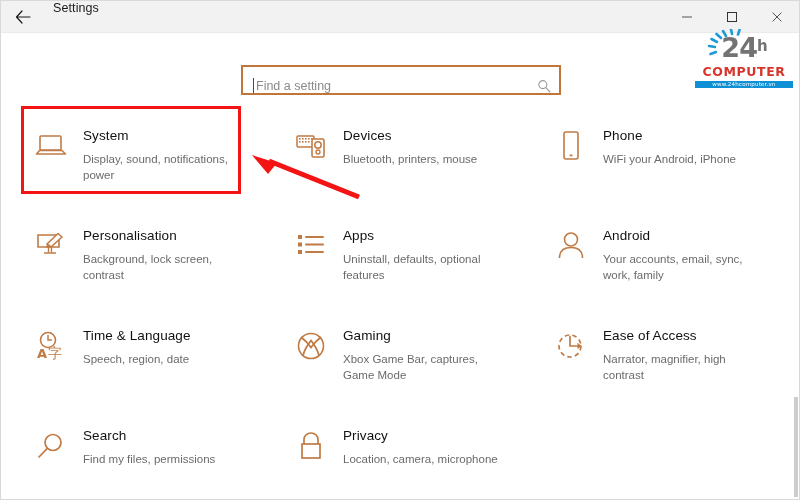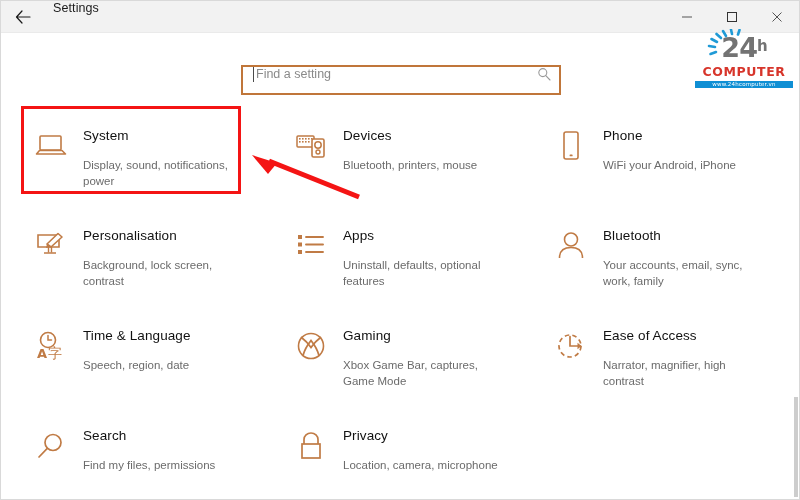--- a/index.html
+++ b/index.html
@@ -56,21 +56,21 @@
     position: relative;
     height: 56px;
   }
   .search-box {
     position: absolute;
     left: 240px; top: 32px;
     width: 320px; height: 30px;
     border: 2px solid #c0763a;
     background: #ffffff;
     display: flex;
-    align-items: flex-start;
+    align-items: flex-end;
     padding: 0 8px 0 10px;
   }
   .search-caret {
     width: 1px; height: 15px;
     background: #4a4a4a;
     margin-right: 2px;
   }
   .search-input {
     flex: 1;
     border: none; outline: none;
@@ -154,21 +154,21 @@
   .tile-title {
     font-size: 13.5px;
     color: #111111;
     line-height: 18px;
     letter-spacing: .1px;
   }
   .tile-sub {
     font-size: 11.5px;
     color: #6b6b6b;
     line-height: 16px;
-    margin-top: 12px;
+    margin-top: 6px;
     max-width: 155px;
   }
 
   
   .highlight-box {
     position: absolute;
     left: 20px; top: 105px;
     width: 220px; height: 88px;
     border: 3px solid #f41414;
     pointer-events: none;
@@ -350,21 +350,21 @@
     </div>
 
     <div class="tile">
       <div class="tile-icon">
         <svg width="28" height="30" viewBox="0 0 28 30">
           <circle cx="14" cy="8.5" r="6.5" stroke="#c07b45" stroke-width="1.6" fill="none"></circle>
           <path d="M2.5 27 C2.5 19.5 7.5 16.5 14 16.5 C20.5 16.5 25.5 19.5 25.5 27" stroke="#c07b45" stroke-width="1.6" fill="none"></path>
         </svg>
       </div>
       <div class="tile-text">
-        <div class="tile-title">Bluetooth</div>
+        <div class="tile-title">Android</div>
         <div class="tile-sub">Your accounts, email, sync, work, family</div>
       </div>
     </div>
 
     <div class="tile">
       <div class="tile-icon">
         <svg width="32" height="30" viewBox="0 0 32 30">
           <circle cx="13" cy="9" r="7.5" stroke="#c07b45" stroke-width="1.6" fill="#ffffff"></circle>
           <path d="M13 4.5 V9 H16.5" stroke="#c07b45" stroke-width="1.5" fill="none" stroke-linecap="round"></path>
           <text x="2" y="27" font-family="DejaVu Sans, sans-serif" font-size="13" font-weight="bold" fill="#c07b45">A</text>

